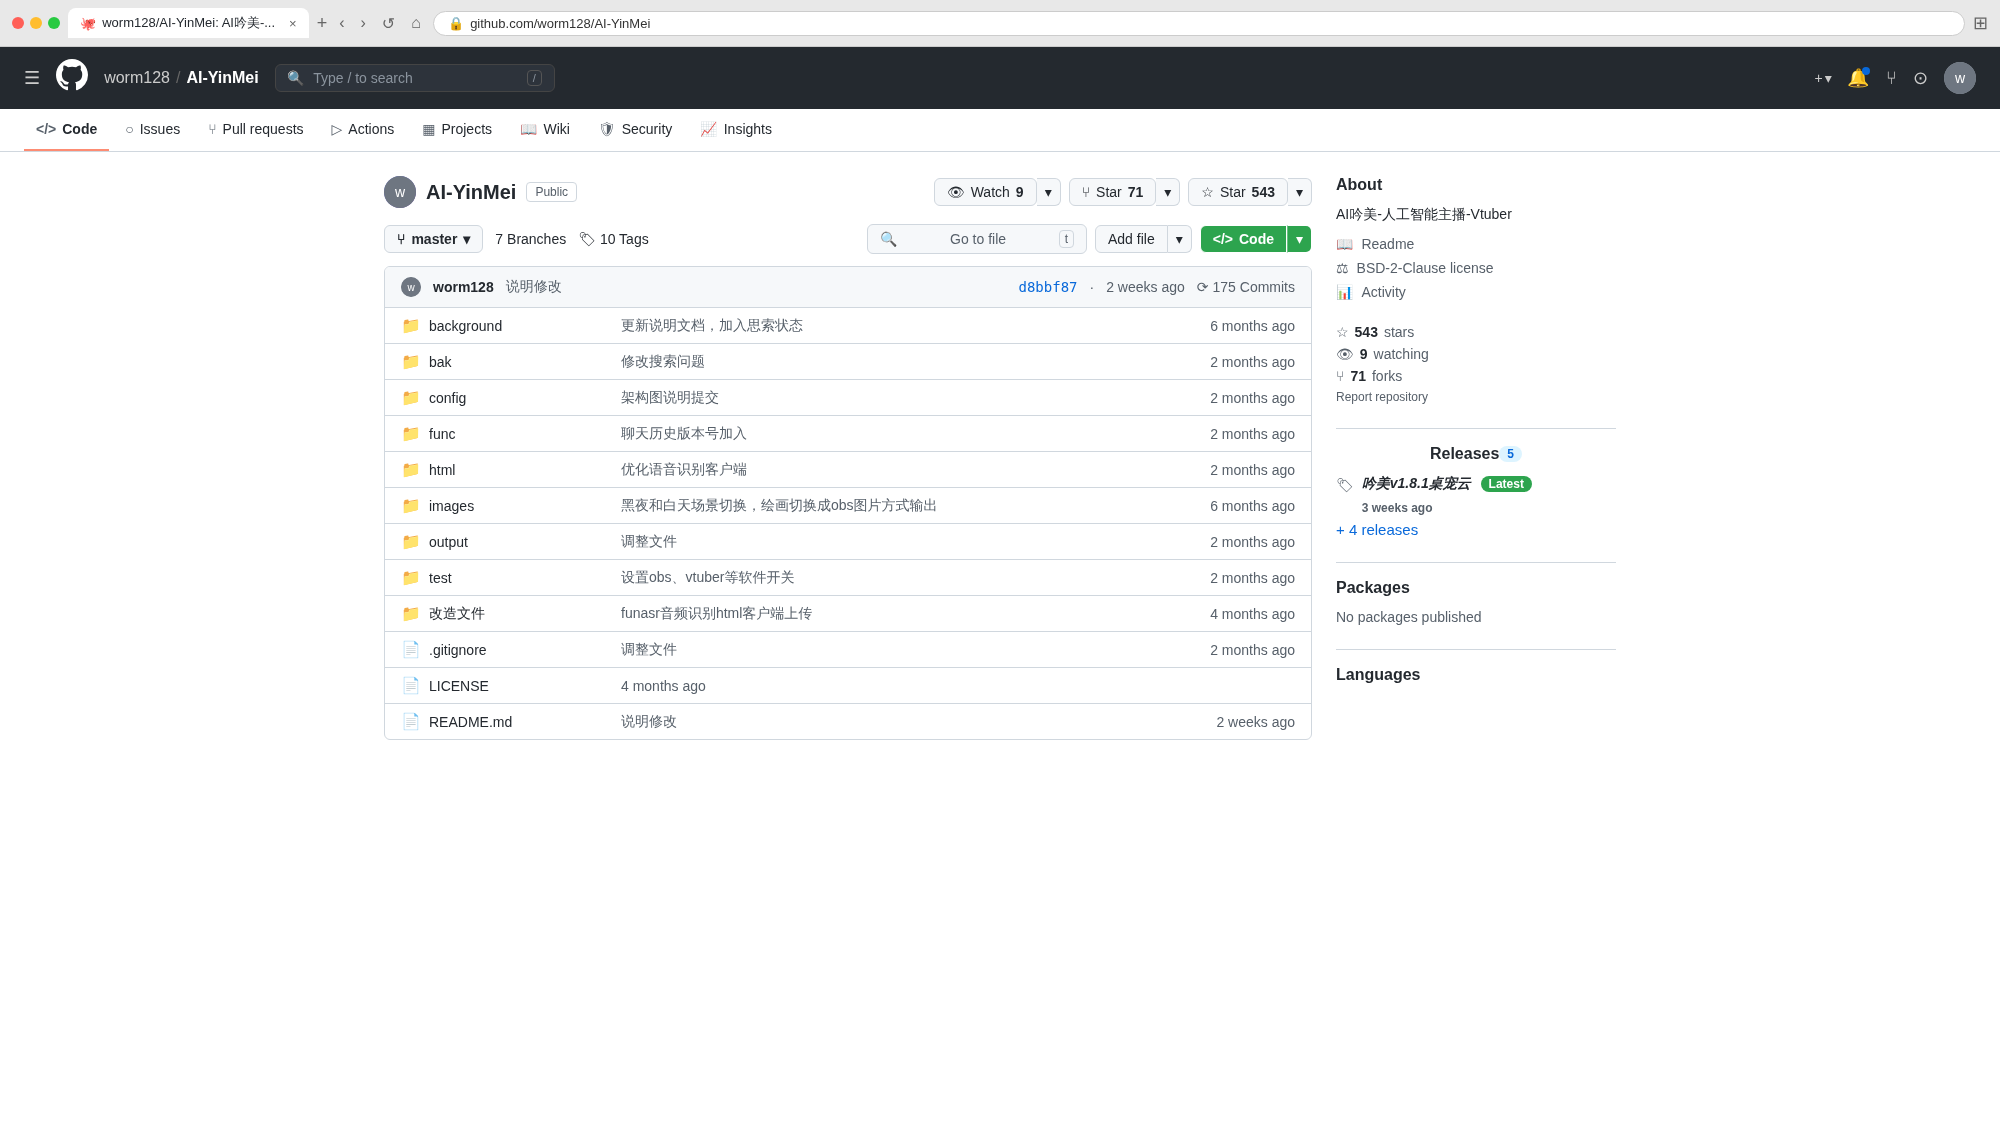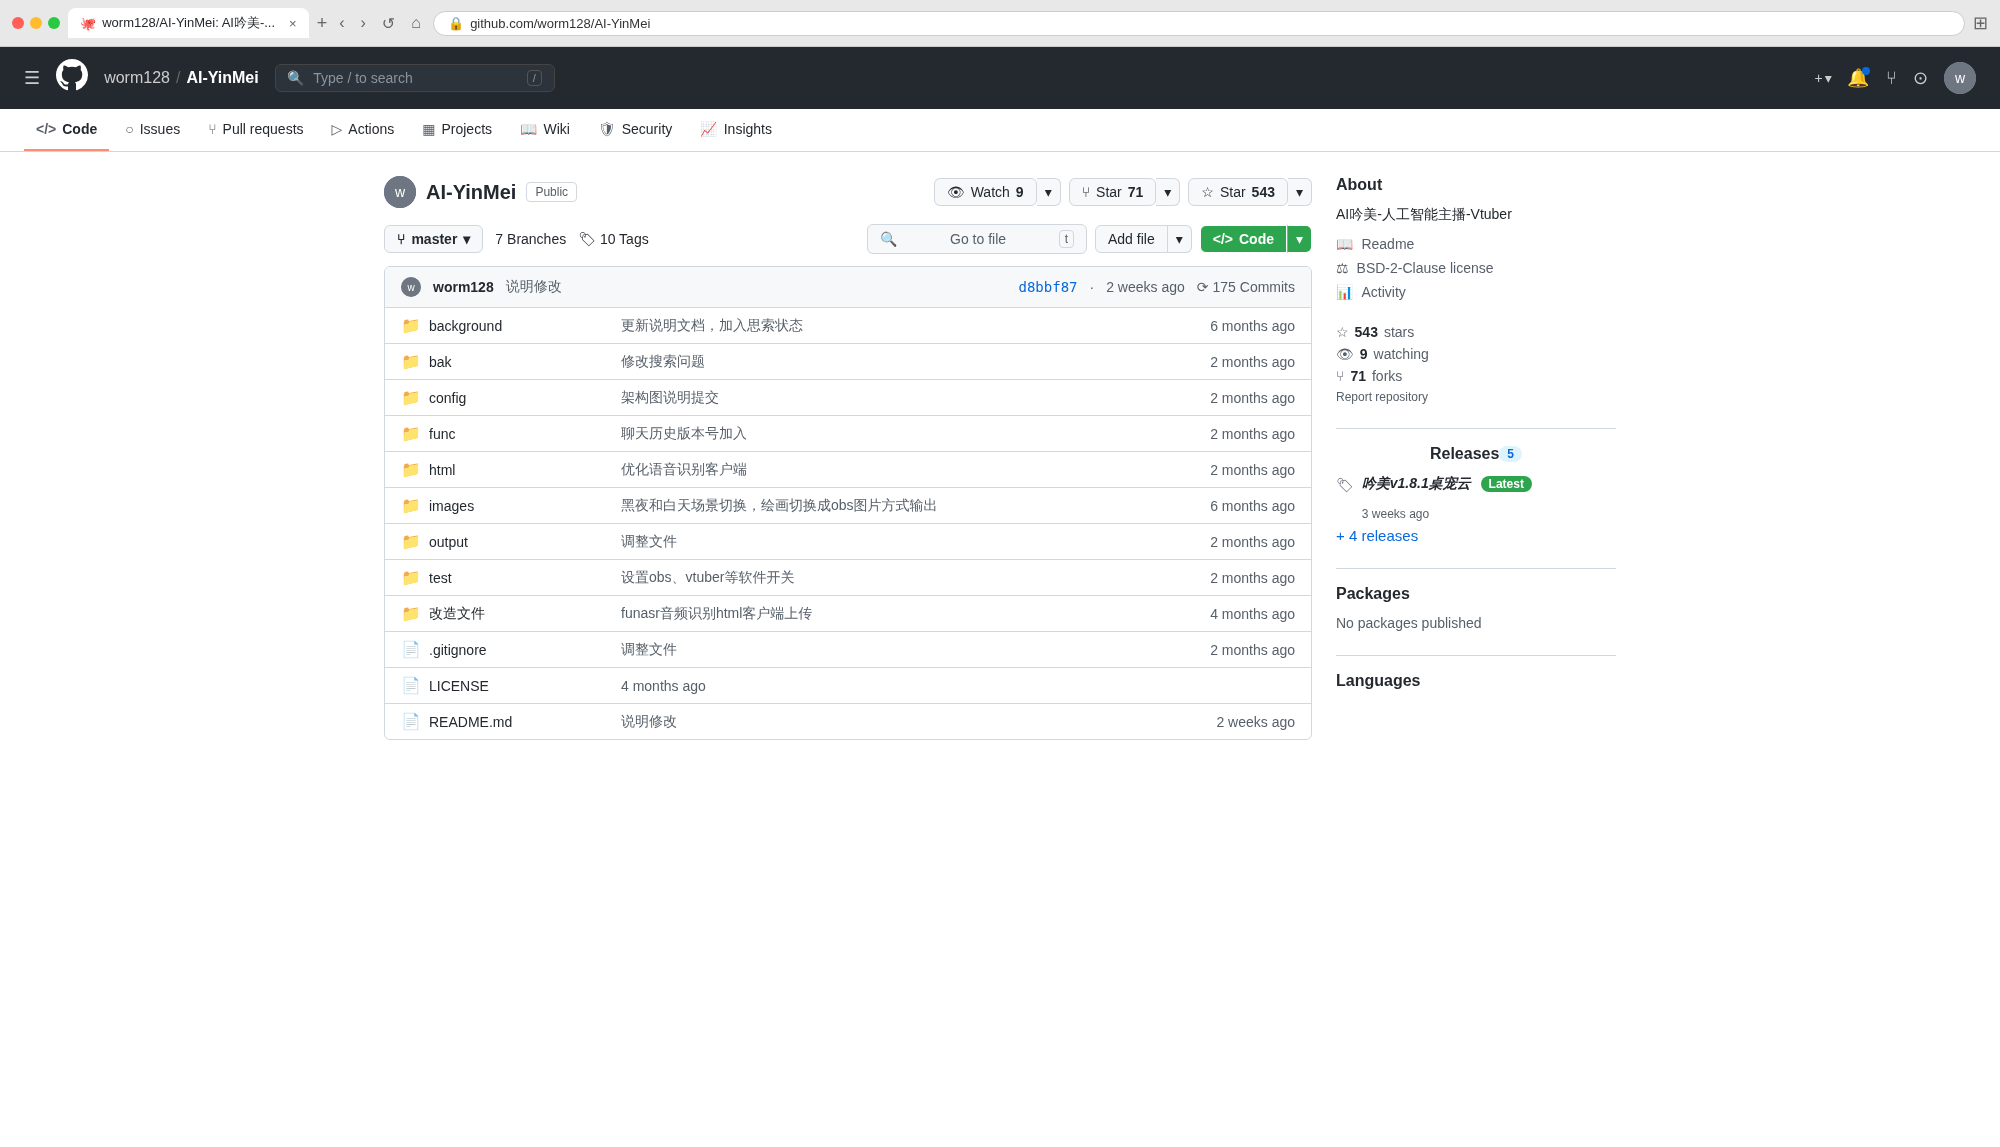--- a/index.html
+++ b/index.html
@@ -102,21 +102,21 @@
     .sidebar-stat-icon { color: #57606a; font-size: 14px; }
     .sidebar-stat-label { color: #57606a; }
     .sidebar-divider { border: none; border-top: 1px solid #d0d7de; margin: 16px 0; }
     .releases-header { display: flex; align-items: center; justify-content: center; margin-bottom: 8px; }
     .releases-badge { background: #ddf4ff; color: #0969da; border-radius: 20px; padding: 1px 8px; font-size: 12px; font-weight: 600; }
     .release-item { display: flex; align-items: flex-start; gap: 8px; margin-bottom: 6px; }
     .release-tag-icon { color: #57606a; font-size: 14px; margin-top: 2px; }
     .release-info { }
     .release-name { font-size: 14px; font-weight: 600; color: #24292f; font-style: italic; }
     .release-latest { background: #2da44e; color: white; border-radius: 20px; padding: 1px 8px; font-size: 12px; font-weight: 600; margin-left: 6px; }
-    .release-time { font-size: 12px; color: #57606a; margin-top: 14px; }
+    .release-time { font-size: 12px; color: #57606a; margin-top: 8px; font-weight: bold; }
     .more-releases { color: #0969da; font-size: 15px; text-decoration: none; cursor: pointer; margin-top: 6px; display: block; }
     .report-link { color: #57606a; font-size: 12px; text-decoration: none; cursor: pointer; margin-top: 4px; display: block; }
 
     
     .notif-dot { width: 8px; height: 8px; background: #0969da; border-radius: 50%; position: absolute; top: 0; right: 0; }
   </style>
 </head>
 <body>
 
 <div class="browser-chrome">

